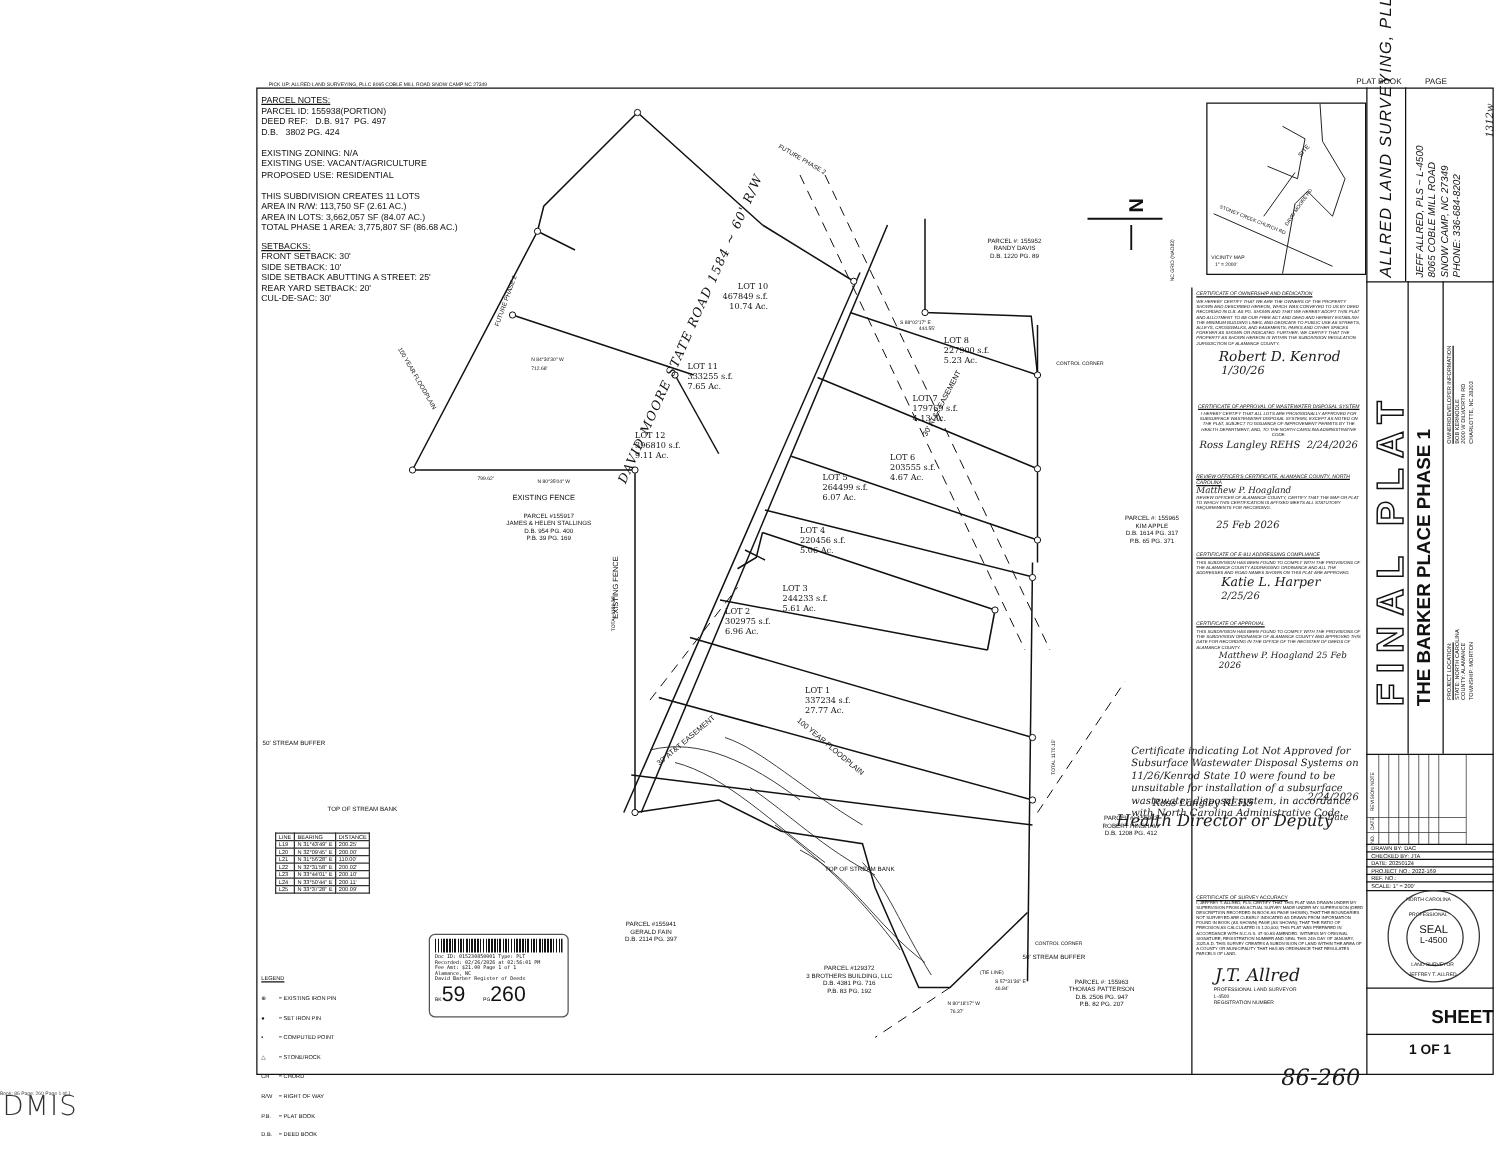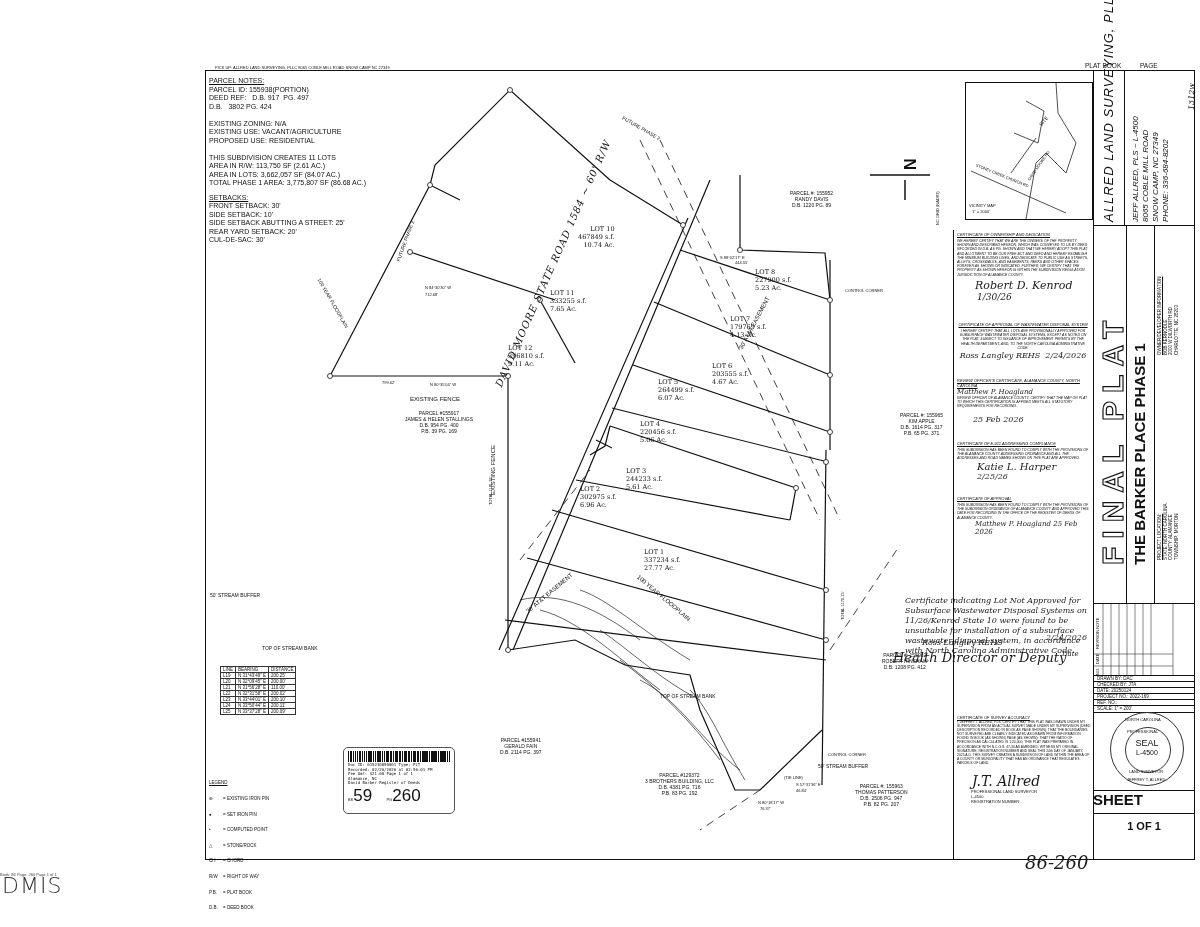--- a/index.html
+++ b/index.html
@@ -381,20 +381,20 @@
   <div class="abs tiny" style="left:16px;top:16px;">PROFESSIONAL</div>
   <div class="inner"></div>
   <div class="c">
       <div>SEAL</div>
       <div style="font-size:7px;">L-4500</div>
     </div>
   <div class="abs tiny" style="left:18px;top:56px;">LAND SURVEYOR</div>
   <div class="abs tiny" style="left:16px;top:64px;">JEFFREY T. ALLRED</div>
 </div>
 <div class="abs" style="left:1093px;top:790px;width:102px;height:70px;border-top:1px solid #111;">
-  <div style="text-align:left;font-size:15px;font-weight:bold;margin-top:0;">SHEET</div>
+  <div style="text-align:right;font-size:15px;font-weight:bold;margin-top:14px;">SHEET</div>
   <div style="border-top:1px solid #111;margin-top:5px;text-align:center;font-size:11px;font-weight:bold;padding-top:6px;">1 OF 1</div>
 </div>
 
 <div class="abs hand" style="left:1025px;top:852px;font-size:18px;">86-260</div>
 
 <div class="footer-meta">Book: 86  Page: 260  Page 1 of 1</div>
 <div class="dms">DMIS</div>
 
 </body></html>

